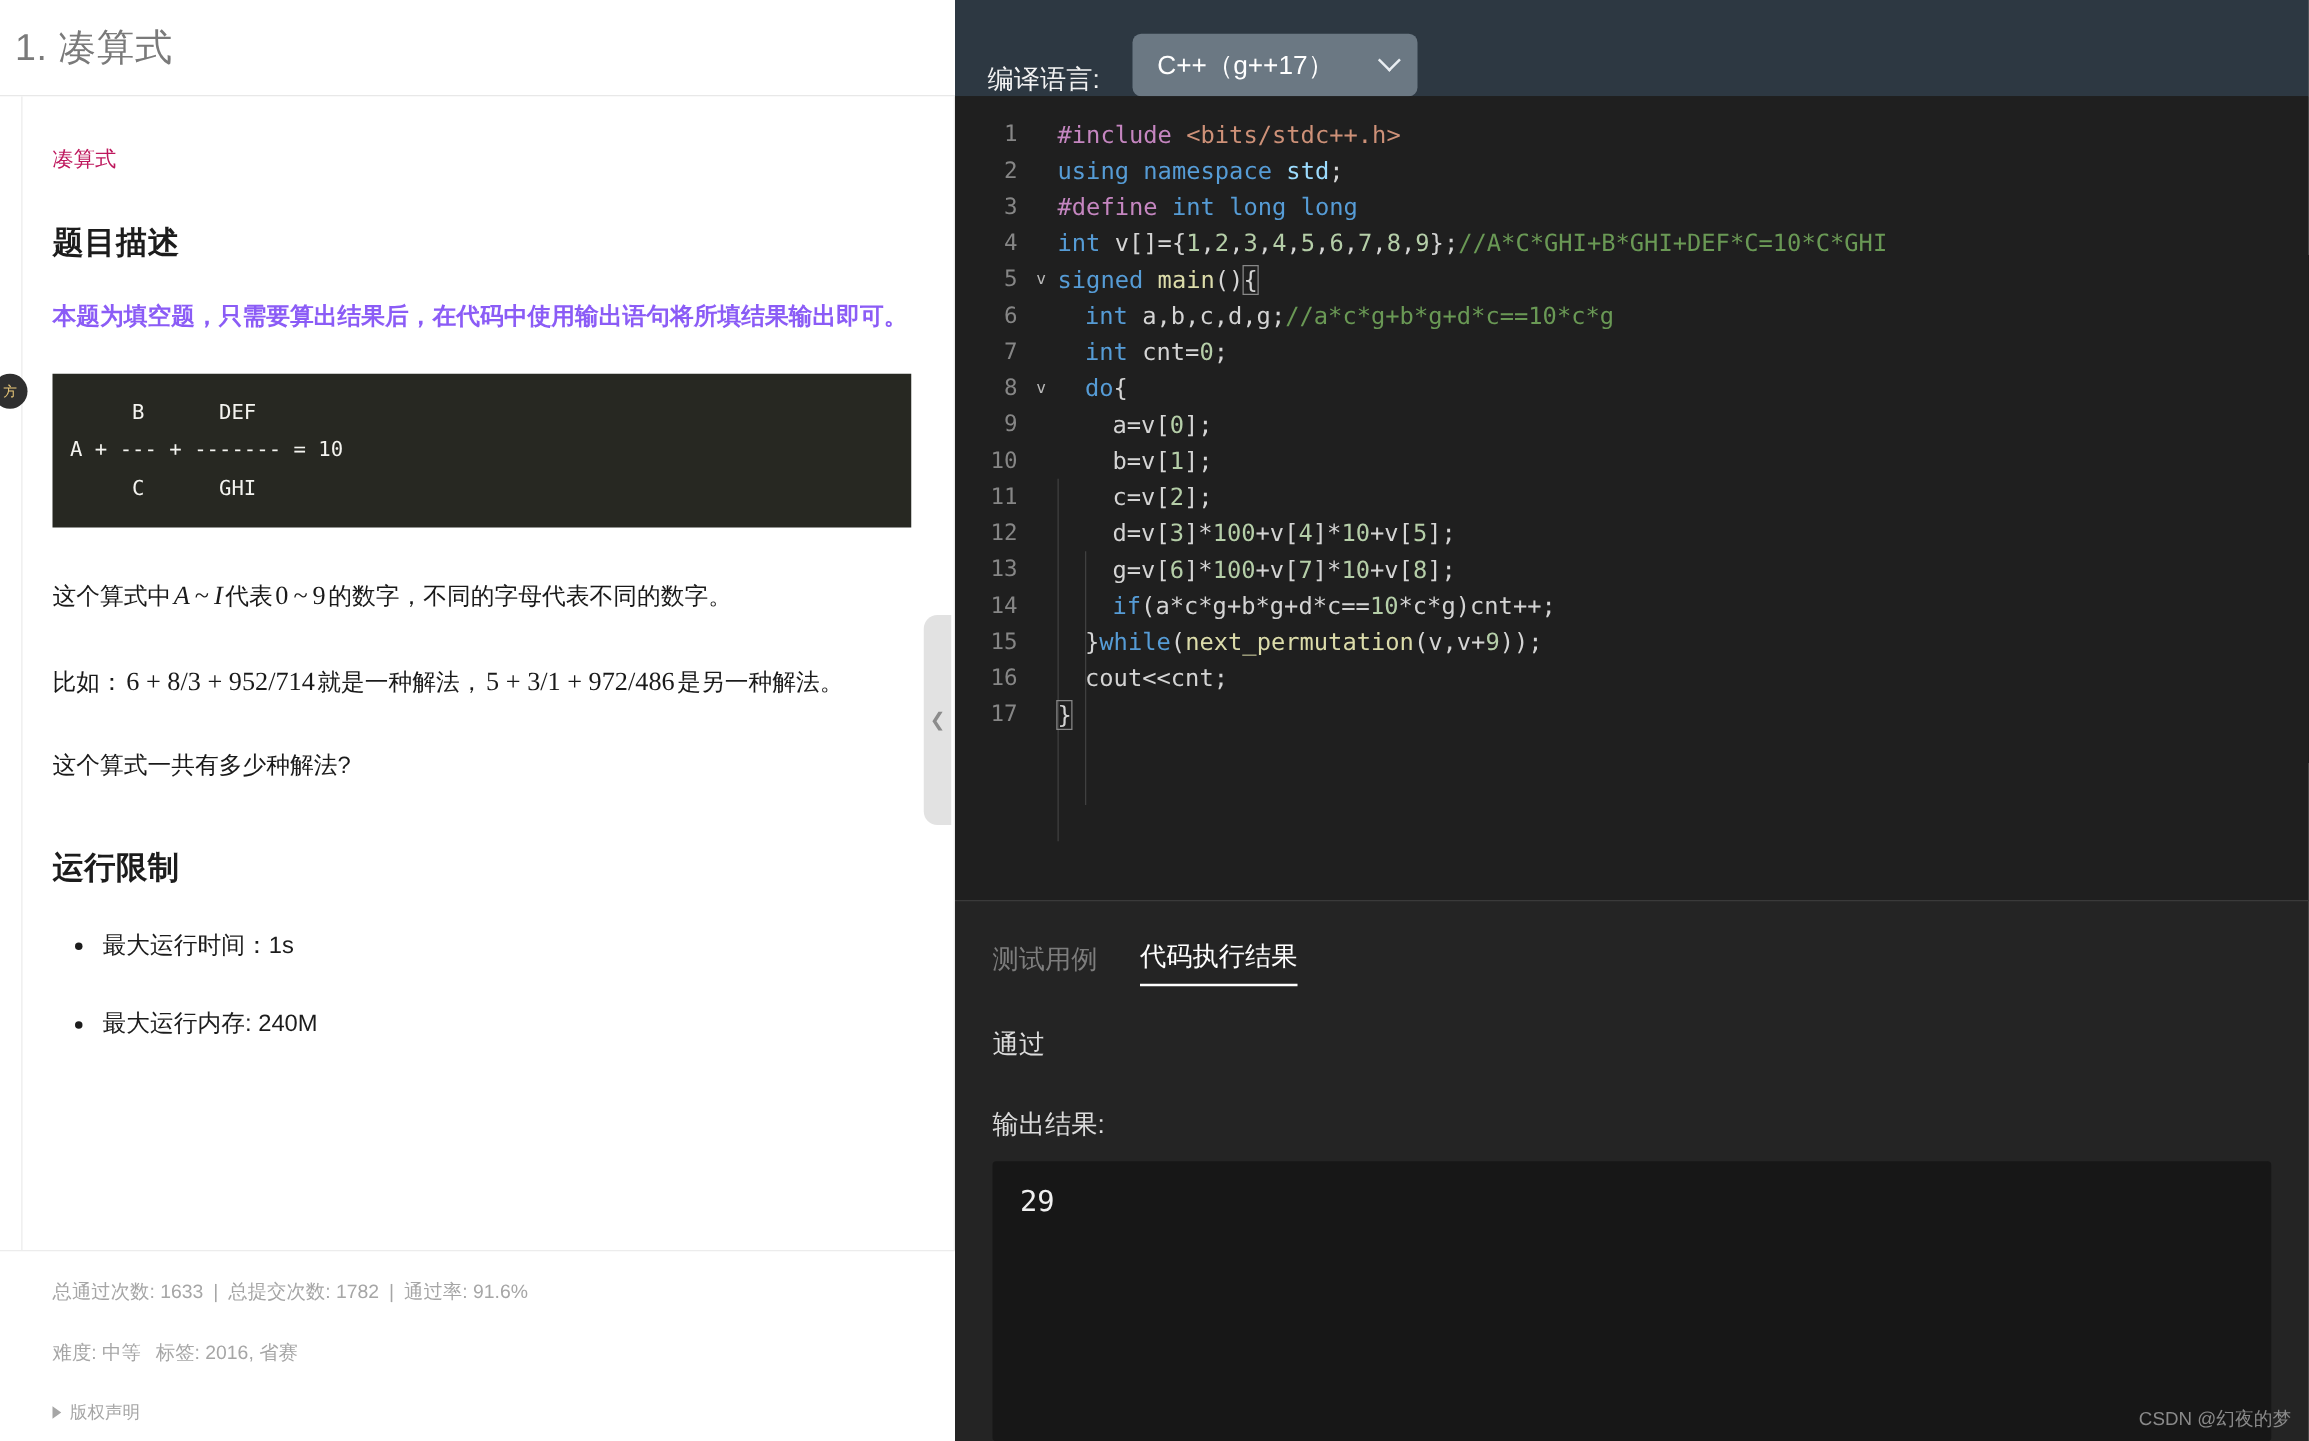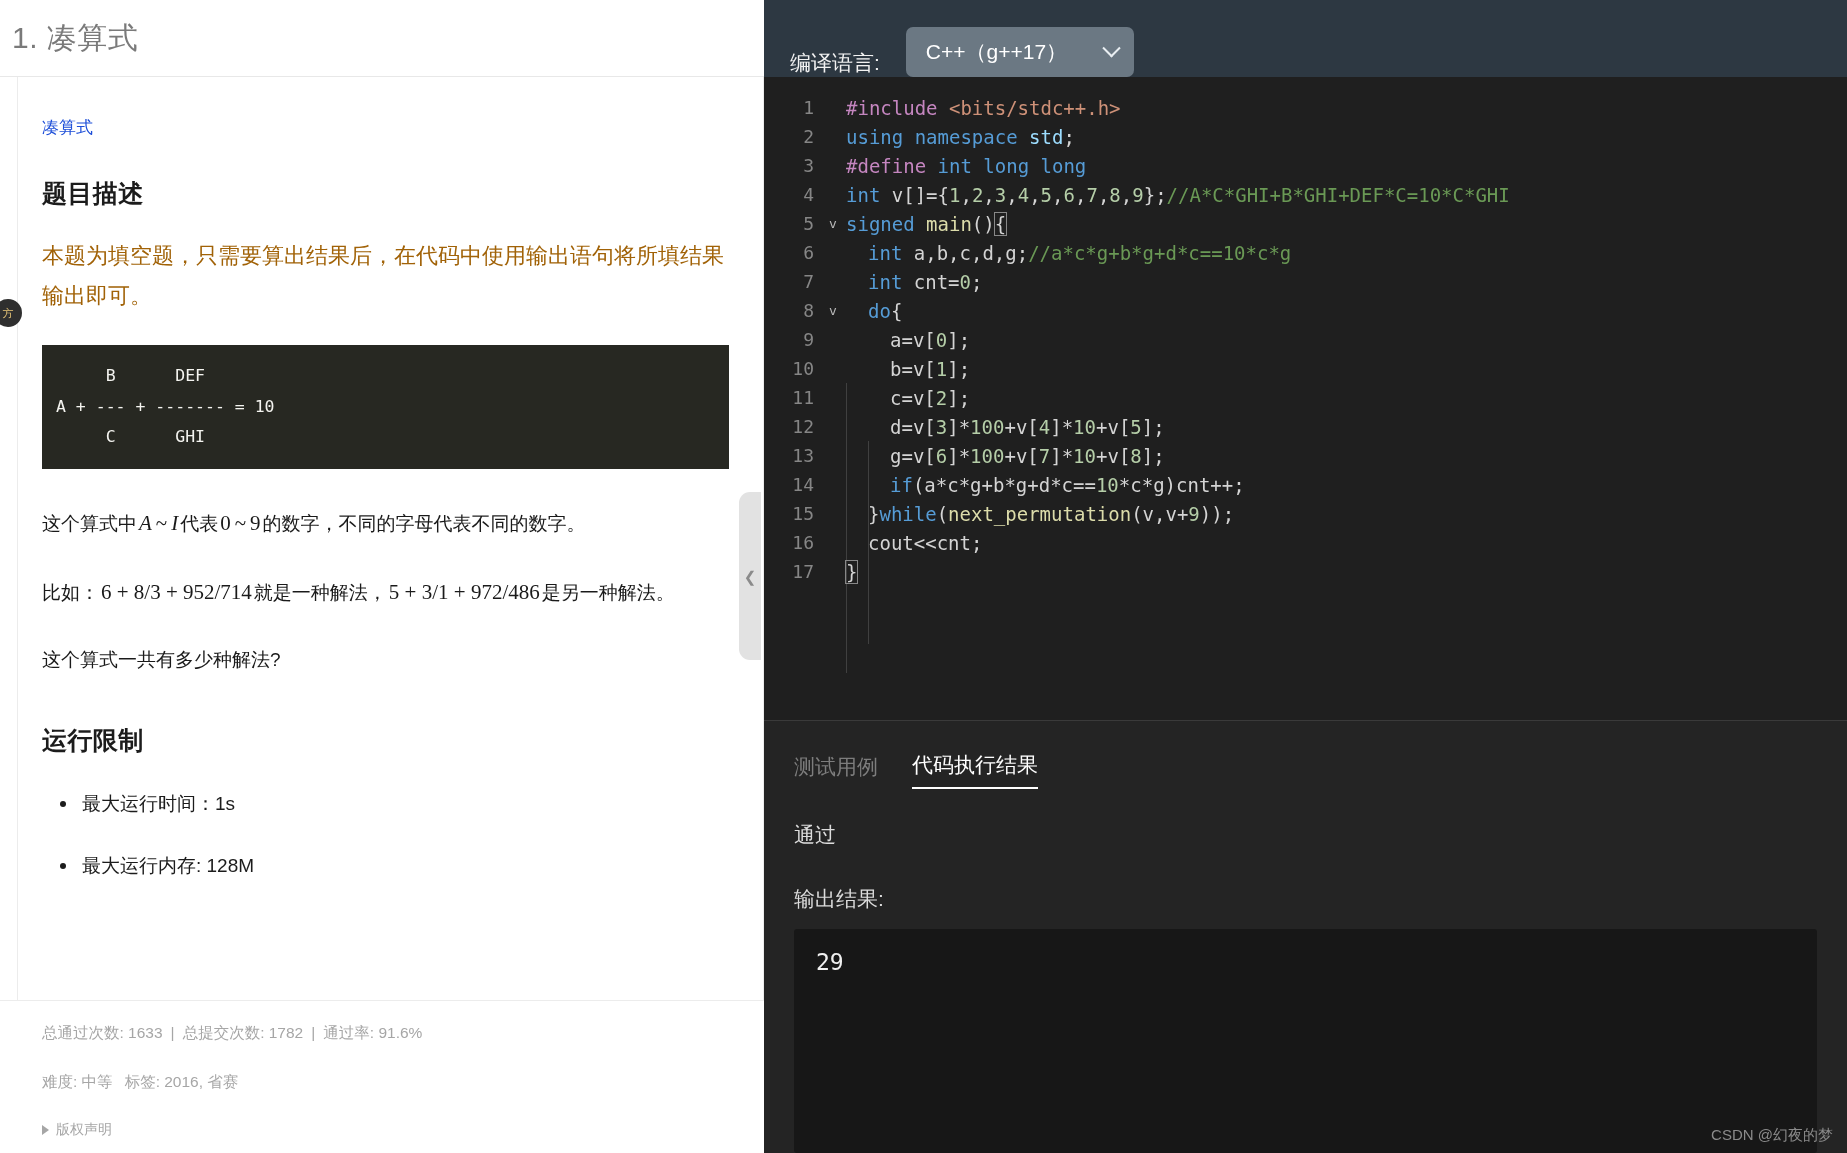--- a/index.html
+++ b/index.html
@@ -52,29 +52,29 @@
     left: -6px; top: 222px;
     width: 28px; height: 28px;
     border-radius: 50%;
     background: #2f2f2f;
     color: #e8c678;
     font-size: 11px;
     display: flex; align-items: center; justify-content: center;
     z-index: 5;
   }
   .p-plain {
-    font-size: 17px; color: #1d4ed8; line-height: 1.75;
+    font-size: 17px; color: #be185d; line-height: 1.75;
     margin-bottom: 34px;
   }
   h2.sec {
     font-size: 25px; color: #1c1c1c; font-weight: 700;
     margin-bottom: 26px; letter-spacing: .4px;
   }
   .p-bold {
-    font-size: 22px; color: #a16207; font-weight: 400;
+    font-size: 19px; color: #8b5cf6; font-weight: 700;
     line-height: 1.85; margin-bottom: 28px;
   }
   .code-block {
     background: #272822;
     color: #f4f4f0;
     font-family: "DejaVu Sans Mono", "Liberation Mono", monospace;
     font-size: 16.5px;
     line-height: 1.85;
     padding: 16px 14px;
     white-space: pre;
@@ -296,21 +296,21 @@
         <div class="p-math"><span>这个算式中</span><span class="mathv">A</span><span class="mathn">~</span><span class="mathv">I</span><span>代表</span><span class="mathn">0</span><span class="mathn">~</span><span class="mathn">9</span><span>的数字，不同的字母代表不同的数字。</span></div>
 
         <div class="p-math"><span>比如：</span><span class="mathn">6 + 8/3 + 952/714</span><span>就是一种解法，</span><span class="mathn">5 + 3/1 + 972/486</span><span>是另一种解法。</span></div>
 
         <div class="p-math">这个算式一共有多少种解法?</div>
 
         <h2 class="sec" style="margin-top:46px">运行限制</h2>
 
         <ul class="limits">
           <li>最大运行时间：1s</li>
-          <li>最大运行内存: 128M</li>
+          <li>最大运行内存: 240M</li>
         </ul>
       </div>
     </div>
 
     <div class="left-footer">
       <div class="stat-line"><span>总通过次数: 1633</span><span class="sep">|</span><span>总提交次数: 1782</span><span class="sep">|</span><span>通过率: 91.6%</span></div>
 
       <div class="meta-line"><span>难度: 中等</span><span class="gap"></span><span>标签: 2016, 省赛</span></div>
 
       <div class="copyright">

